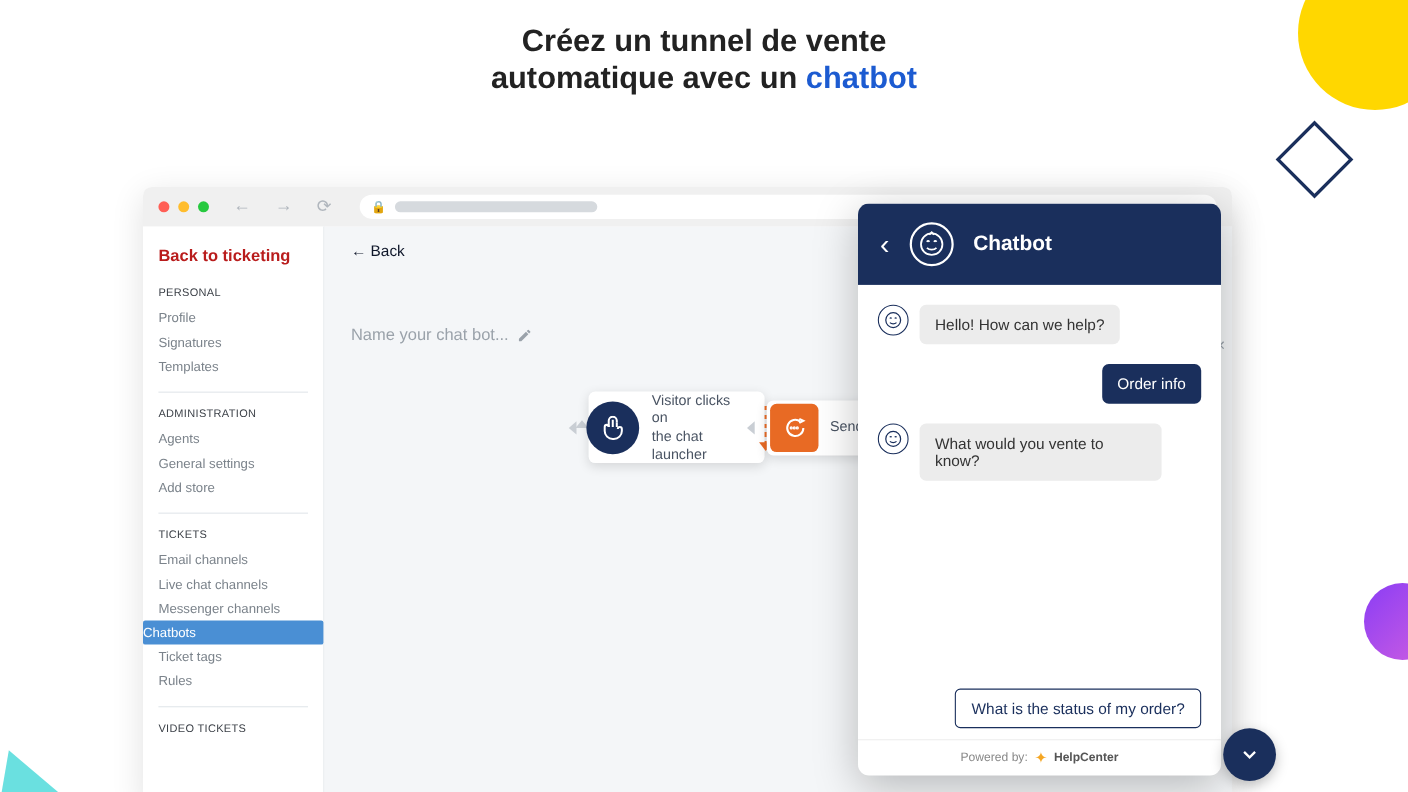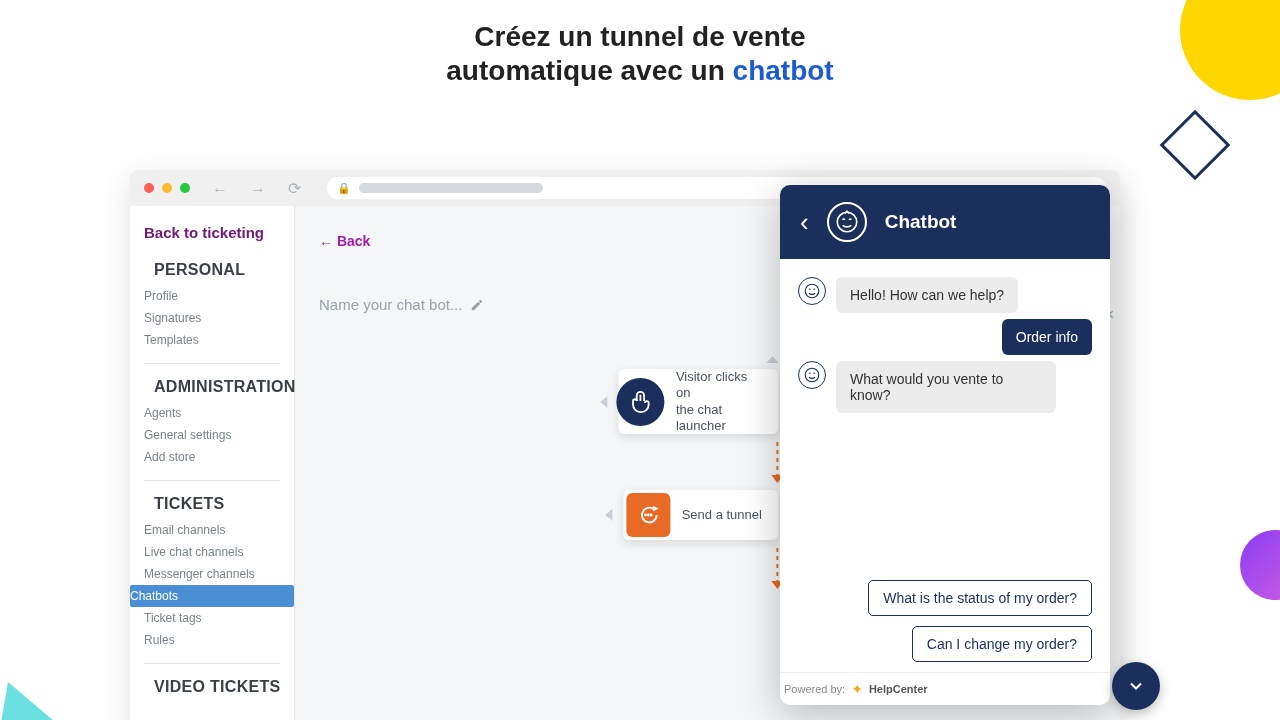--- a/index.html
+++ b/index.html
@@ -26,32 +26,32 @@
   .browser{position:absolute;left:130px;top:170px;width:990px;height:560px;background:#fff;border-radius:8px 8px 0 0;box-shadow:0 8px 30px rgba(0,0,0,.12);overflow:hidden}
   .browser-bar{height:36px;background:#f0f0f0;display:flex;align-items:center;padding:0 14px;gap:8px}
   .dot{width:10px;height:10px;border-radius:50%}
   .dot.r{background:#ff5f56}.dot.y{background:#ffbd2e}.dot.g{background:#27c93f}
   .nav-icn{color:#b0b6bd;font-size:16px;margin-left:14px}
   .url-bar{flex:1;height:22px;background:#fff;border-radius:12px;margin-left:18px;padding:0 10px;display:flex;align-items:center;gap:8px}
   .url-pill{flex:.25;height:10px;background:#d6dade;border-radius:5px}
   .app{display:flex;height:calc(100% - 36px)}
   
   .side{width:165px;background:#fff;border-right:1px solid var(--siderule);padding:18px 0 0 14px;font-size:12px;color:#6a7480}
-  .back-link{color:#701a75;font-weight:700;font-size:15px;margin-bottom:20px}
-  .side-head{font-size:16px;font-weight:700;color:#3a3f46;letter-spacing:.3px;margin:14px 10px 6px}
+  .back-link{color:#b91c1c;font-weight:700;font-size:15px;margin-bottom:20px}
+  .side-head{font-size:10px;font-weight:400;color:#3a3f46;letter-spacing:.3px;margin:14px 0 6px}
   .side-item{padding:4px 0;cursor:pointer;color:#7b838b}
   .side-item.active{background:#4a8fd4;color:#fff;margin-left:-14px;border-radius:2px}
   .hr{border-top:1px solid var(--siderule);margin:12px 14px 0 0}
   
   .main{flex:1;background:var(--panel);position:relative}
-  .top-back{position:absolute;left:24px;top:27px;color:#a21caf;font-size:14px;font-weight:700}
+  .top-back{position:absolute;left:24px;top:14px;color:#0f172a;font-size:14px;font-weight:400}
   .name-row{position:absolute;left:24px;top:90px;color:#9aa2aa;font-size:15px;display:flex;align-items:center;gap:8px}
   .name-row svg{width:14px;height:14px;fill:#9aa2aa}
   
-  .flow{position:absolute;left:50%;top:150px;transform:translateX(-56%);display:flex;flex-direction:column;align-items:flex-end}
+  .flow{position:absolute;left:50%;top:150px;transform:translateX(-56%);display:flex;flex-direction:row;align-items:center}
   .node{background:#fff;border-radius:6px;box-shadow:0 3px 10px rgba(0,0,0,.12);display:flex;align-items:center;min-height:50px;position:relative}
   .node .ic{width:44px;height:44px;border-radius:6px;display:flex;align-items:center;justify-content:center;margin:3px}
   .node .lbl{padding:0 16px 0 8px;font-size:13px;color:#4a5463;line-height:1.25}
   .node-navy .ic{background:var(--navy);border-radius:50%;width:48px;height:48px;margin:-2px 4px -2px -2px}
   .node-orange .ic{background:var(--orange)}
   .tri{width:0;height:0;border-left:6px solid transparent;border-right:6px solid transparent}
   .tri.up{border-bottom:7px solid #c9ced4}
   .tri.left{border-top:6px solid transparent;border-bottom:6px solid transparent;border-right:7px solid #c9ced4;border-left:none}
   .tri.right{border-top:6px solid transparent;border-bottom:6px solid transparent;border-left:7px solid #c9ced4;border-right:none}
   .connector{width:2px;height:40px;background:repeating-linear-gradient(to bottom,var(--orange) 0 4px,transparent 4px 8px);position:relative}
@@ -61,30 +61,30 @@
   .right-thumb .bars{display:flex;flex-direction:column;gap:3px}
   .right-thumb .bar{width:18px;height:2px;background:var(--orange)}
   .close-x{position:absolute;right:6px;top:100px;font-size:16px;color:#9aa2aa}
   
   .chat{position:absolute;right:170px;top:185px;width:330px;height:520px;background:#fff;border-radius:10px;box-shadow:0 10px 40px rgba(0,0,0,.25);overflow:hidden;display:flex;flex-direction:column}
   .chat-head{background:var(--navy);color:#fff;height:74px;display:flex;align-items:center;padding:0 20px;gap:18px}
   .chat-head .back-arrow{font-size:26px;font-weight:400}
   .bot-avatar{width:40px;height:40px;border:2px solid #fff;border-radius:50%;display:flex;align-items:center;justify-content:center}
   .bot-avatar svg{width:26px;height:26px;stroke:#fff;fill:none;stroke-width:1.5}
   .chat-title{font-size:19px;font-weight:600}
-  .chat-body{flex:1;padding:18px 18px 10px;display:flex;flex-direction:column;gap:6px;overflow:hidden}
+  .chat-body{flex:1;padding:18px 18px 10px;display:flex;flex-direction:column;gap:18px;overflow:hidden}
   .msg-row{display:flex;gap:10px;align-items:flex-start}
   .msg-row.bot .av{width:28px;height:28px;border:1.5px solid var(--navy);border-radius:50%;display:flex;align-items:center;justify-content:center;flex-shrink:0}
   .msg-row.bot .av svg{width:18px;height:18px;stroke:var(--navy);fill:none;stroke-width:1.5}
   .bubble{padding:10px 14px;border-radius:6px;font-size:14px;max-width:220px}
   .bubble.bot{background:#ececec;color:#333}
   .bubble.user{background:var(--navy);color:#fff;margin-left:auto}
   .choice-area{margin-top:auto;display:flex;flex-direction:column;gap:10px;align-items:flex-end}
   .choice{border:1.5px solid var(--navy);color:var(--navy);padding:9px 14px;border-radius:5px;font-size:14px;background:#fff}
-  .chat-foot{border-top:1px solid #eee;font-size:11px;color:#888;text-align:center;padding:8px 4px;display:flex;align-items:center;justify-content:flex-start;gap:6px}
+  .chat-foot{border-top:1px solid #eee;font-size:11px;color:#888;text-align:center;padding:8px 16px;display:flex;align-items:center;justify-content:center;gap:6px}
   .hc-logo{color:#f5a623;font-size:14px}
   
   .fab{position:absolute;right:120px;bottom:10px;width:48px;height:48px;background:var(--navy);border-radius:50%;display:flex;align-items:center;justify-content:center;box-shadow:0 4px 12px rgba(0,0,0,.25)}
   .fab svg{stroke:#fff;width:20px;height:20px;fill:none;stroke-width:2.5}
 </style>
 </head>
 <body>
 
 <div class="blob-yellow"></div>
 <div class="blob-diamond"></div>
@@ -226,21 +226,20 @@
         <div class="av">
           <svg viewBox="0 0 24 24">
             <circle cx="12" cy="12" r="9"></circle>
             <path d="M8 10c.5-1 1.5-1 2 0M14 10c.5-1 1.5-1 2 0M8 15c2 2 6 2 8 0"></path>
           </svg>
         </div>
         <div class="bubble bot">What would you vente to know?</div>
       </div>
       <div class="choice-area">
         <div class="choice">What is the status of my order?</div>
-        <div class="choice">Can I change my order?</div>
       </div>
     </div>
   <div class="chat-foot">
     <span>Powered by:</span>
     <span class="hc-logo">✦</span>
     <span style="font-weight:700;color:#555">HelpCenter</span>
   </div>
 </div>
 
 <div class="fab">

